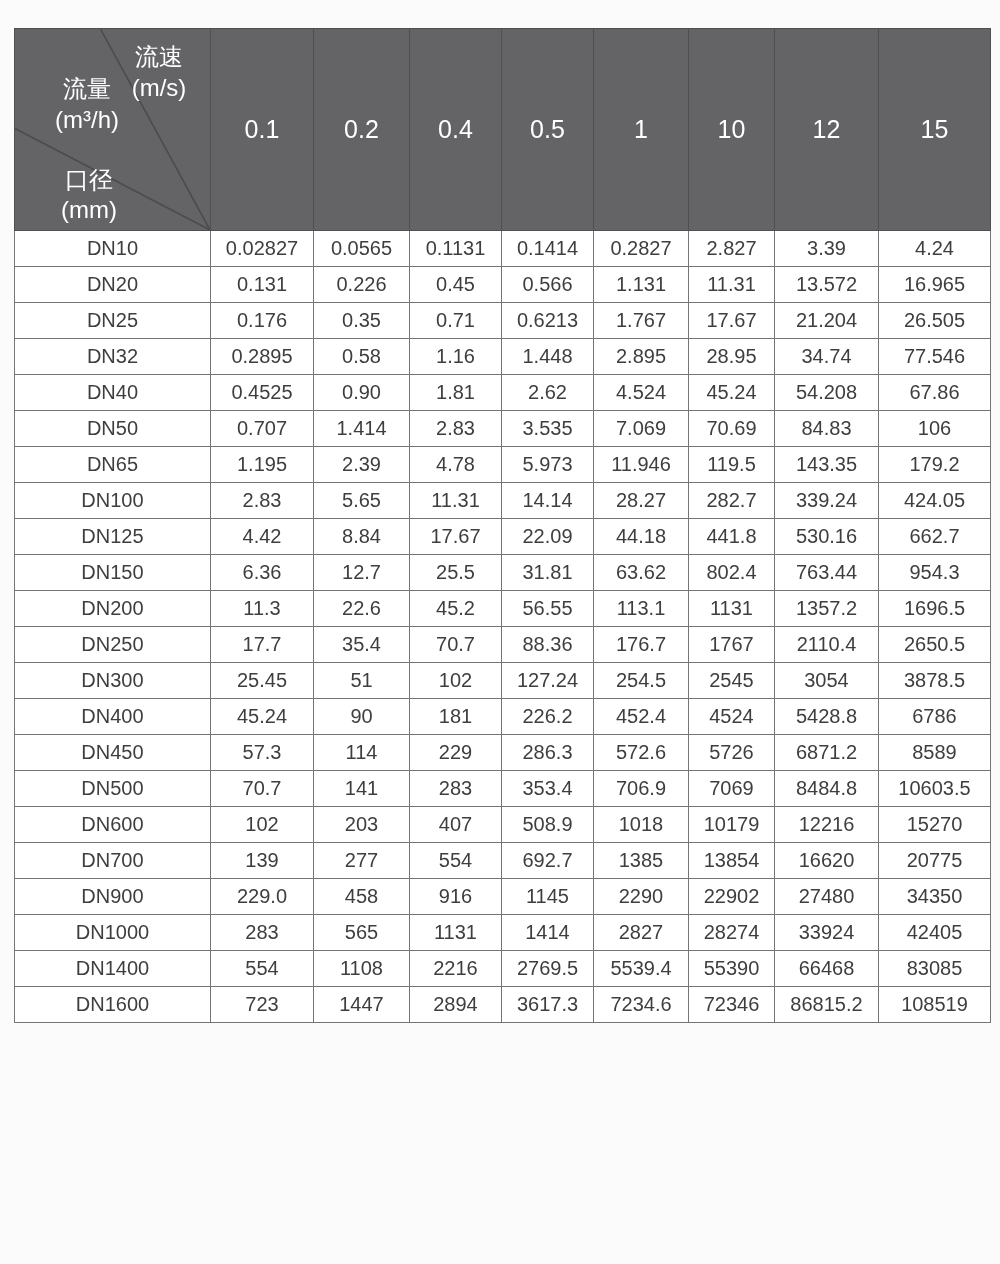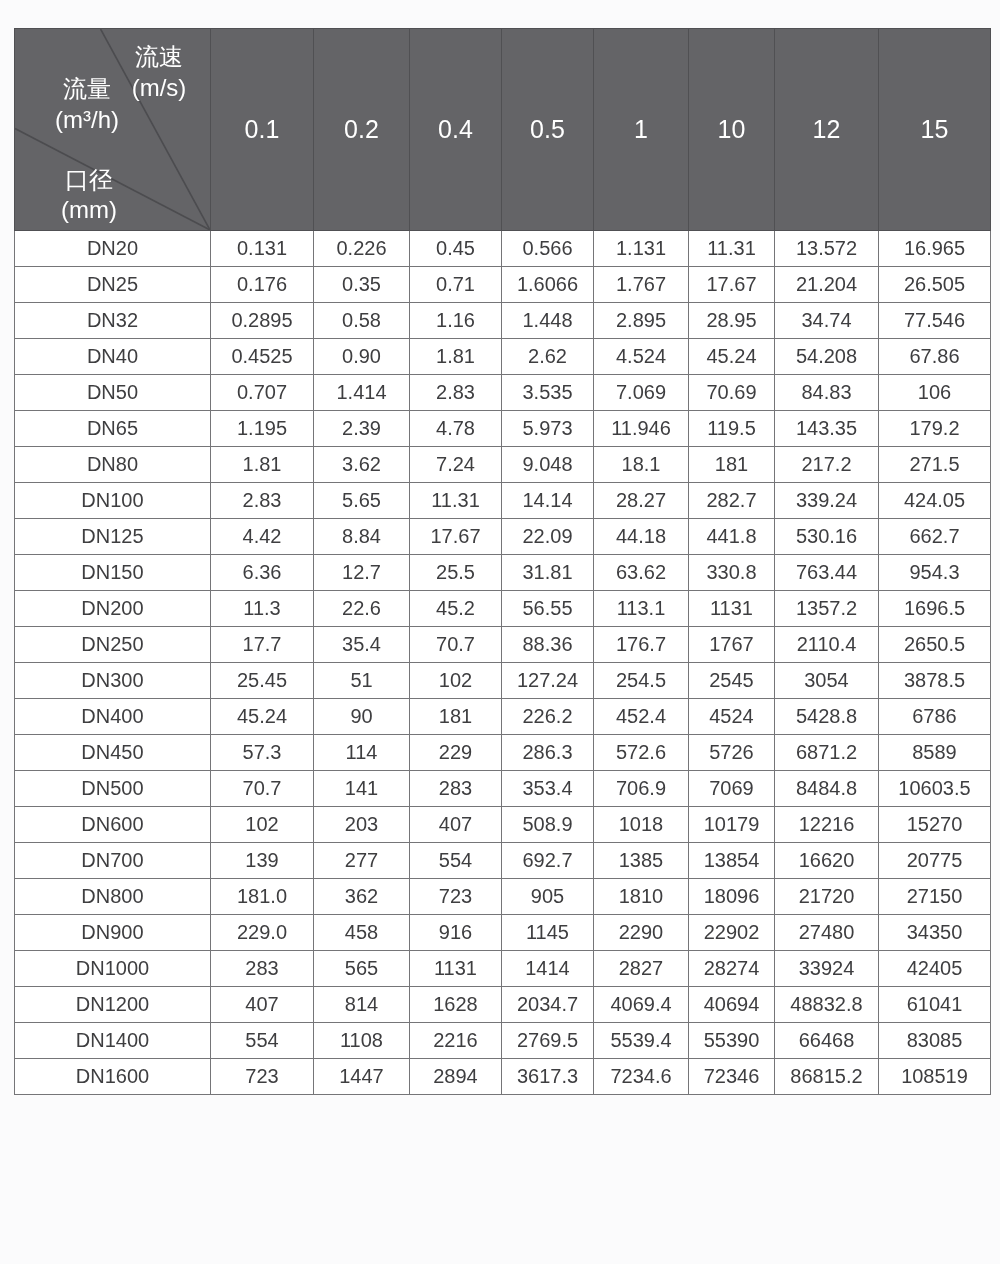--- a/index.html
+++ b/index.html
@@ -109,37 +109,48 @@
           <th>0.4</th>
           <th>0.5</th>
           <th>1</th>
           <th>10</th>
           <th>12</th>
           <th>15</th>
         </tr>
     </thead>
     <tbody>
 
+    <tr>
+          <th>DN10</th>
+          <td>0.02827</td>
+          <td>0.0565</td>
+          <td>0.1131</td>
+          <td>0.1414</td>
+          <td>0.2827</td>
+          <td>2.827</td>
+          <td>3.39</td>
+          <td>4.24</td>
+        </tr>
         <tr>
           <th>DN20</th>
           <td>0.131</td>
           <td>0.226</td>
           <td>0.45</td>
           <td>0.566</td>
           <td>1.131</td>
           <td>11.31</td>
           <td>13.572</td>
           <td>16.965</td>
         </tr>
         <tr>
           <th>DN25</th>
           <td>0.176</td>
           <td>0.35</td>
           <td>0.71</td>
-          <td>1.6066</td>
+          <td>0.6213</td>
           <td>1.767</td>
           <td>17.67</td>
           <td>21.204</td>
           <td>26.505</td>
         </tr>
         <tr>
           <th>DN32</th>
           <td>0.2895</td>
           <td>0.58</td>
           <td>1.16</td>
@@ -176,31 +187,20 @@
           <td>1.195</td>
           <td>2.39</td>
           <td>4.78</td>
           <td>5.973</td>
           <td>11.946</td>
           <td>119.5</td>
           <td>143.35</td>
           <td>179.2</td>
         </tr>
         <tr>
-          <th>DN80</th>
-          <td>1.81</td>
-          <td>3.62</td>
-          <td>7.24</td>
-          <td>9.048</td>
-          <td>18.1</td>
-          <td>181</td>
-          <td>217.2</td>
-          <td>271.5</td>
-        </tr>
-        <tr>
           <th>DN100</th>
           <td>2.83</td>
           <td>5.65</td>
           <td>11.31</td>
           <td>14.14</td>
           <td>28.27</td>
           <td>282.7</td>
           <td>339.24</td>
           <td>424.05</td>
         </tr>
@@ -215,21 +215,21 @@
           <td>530.16</td>
           <td>662.7</td>
         </tr>
         <tr>
           <th>DN150</th>
           <td>6.36</td>
           <td>12.7</td>
           <td>25.5</td>
           <td>31.81</td>
           <td>63.62</td>
-          <td>330.8</td>
+          <td>802.4</td>
           <td>763.44</td>
           <td>954.3</td>
         </tr>
         <tr>
           <th>DN200</th>
           <td>11.3</td>
           <td>22.6</td>
           <td>45.2</td>
           <td>56.55</td>
           <td>113.1</td>
@@ -308,31 +308,20 @@
           <td>139</td>
           <td>277</td>
           <td>554</td>
           <td>692.7</td>
           <td>1385</td>
           <td>13854</td>
           <td>16620</td>
           <td>20775</td>
         </tr>
         <tr>
-          <th>DN800</th>
-          <td>181.0</td>
-          <td>362</td>
-          <td>723</td>
-          <td>905</td>
-          <td>1810</td>
-          <td>18096</td>
-          <td>21720</td>
-          <td>27150</td>
-        </tr>
-        <tr>
           <th>DN900</th>
           <td>229.0</td>
           <td>458</td>
           <td>916</td>
           <td>1145</td>
           <td>2290</td>
           <td>22902</td>
           <td>27480</td>
           <td>34350</td>
         </tr>
@@ -341,31 +330,20 @@
           <td>283</td>
           <td>565</td>
           <td>1131</td>
           <td>1414</td>
           <td>2827</td>
           <td>28274</td>
           <td>33924</td>
           <td>42405</td>
         </tr>
         <tr>
-          <th>DN1200</th>
-          <td>407</td>
-          <td>814</td>
-          <td>1628</td>
-          <td>2034.7</td>
-          <td>4069.4</td>
-          <td>40694</td>
-          <td>48832.8</td>
-          <td>61041</td>
-        </tr>
-        <tr>
           <th>DN1400</th>
           <td>554</td>
           <td>1108</td>
           <td>2216</td>
           <td>2769.5</td>
           <td>5539.4</td>
           <td>55390</td>
           <td>66468</td>
           <td>83085</td>
         </tr>

